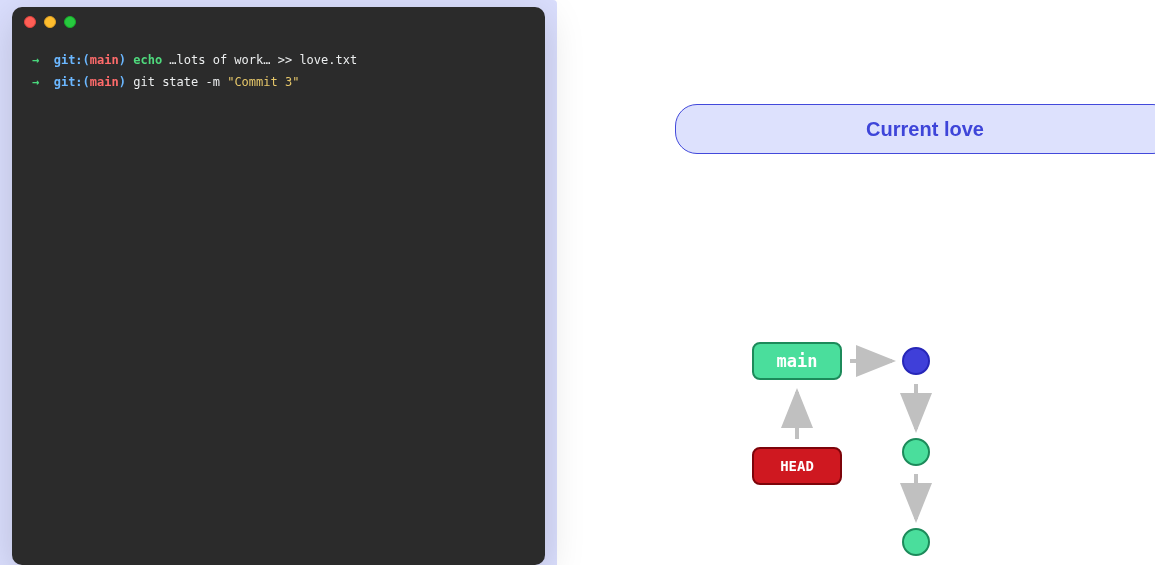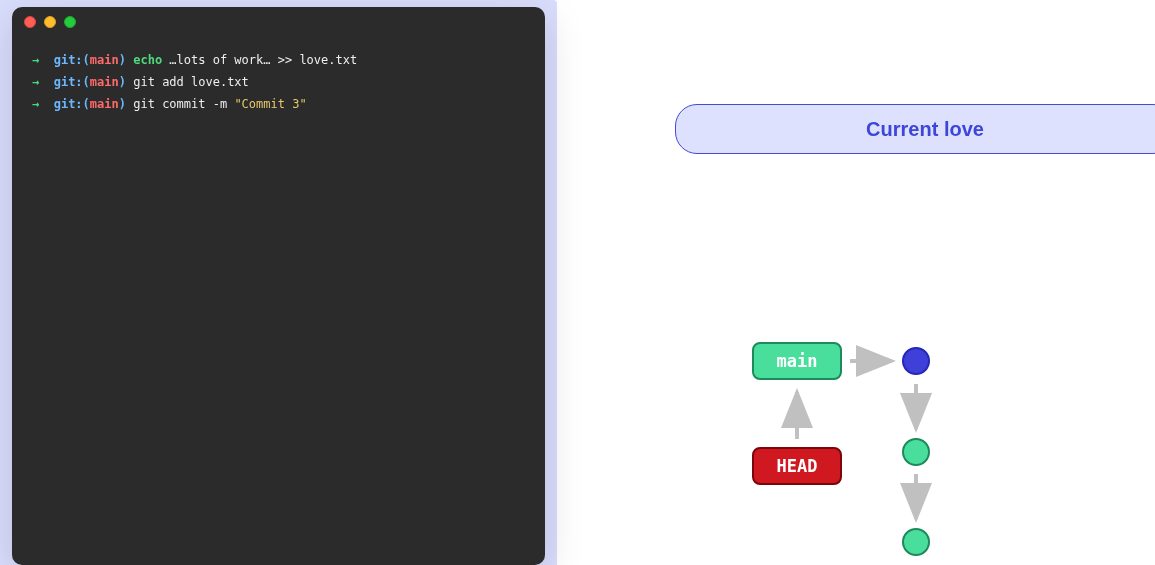--- a/index.html
+++ b/index.html
@@ -107,21 +107,21 @@
       width: 90px;
       height: 38px;
       background: #cf1820;
       border: 2px solid #7d040a;
       border-radius: 8px;
       display: flex;
       align-items: center;
       justify-content: center;
       color: #ffffff;
       font-family: ui-monospace, Menlo, monospace;
-      font-size: 17px;
+      font-size: 14px;
       font-weight: 700;
     }
     .commit-dot {
       position: absolute;
       width: 28px;
       height: 28px;
       border-radius: 50%;
     }
     .commit-blue {
       background: #3f3fd9;
@@ -148,22 +148,21 @@
 <div class="terminal-frame-bg"></div>
 
 <div class="terminal-window">
   <div class="terminal-titlebar">
     <div class="dot dot-red"></div>
     <div class="dot dot-yellow"></div>
     <div class="dot dot-green"></div>
   </div>
   <div class="terminal-content">
     <span class="term-line"><span class="arrow">→</span>  <span class="git">git:</span><span class="paren">(</span><span class="main">main</span><span class="paren">)</span> <span class="echo-cmd">echo</span> <span class="plain">…lots of work… &gt;&gt; love.txt</span></span>
-    <span class="term-line"><span class="arrow">→</span>  <span class="git">git:</span><span class="paren">(</span><span class="main">main</span><span class="paren">)</span> <span class="plain">git</span> <span class="plain">add love.txt</span></span>
-    <span class="term-line"><span class="arrow">→</span>  <span class="git">git:</span><span class="paren">(</span><span class="main">main</span><span class="paren">)</span> <span class="plain">git</span> <span class="plain">commit -m </span><span class="string">"Commit 3"</span></span>
+    <span class="term-line"><span class="arrow">→</span>  <span class="git">git:</span><span class="paren">(</span><span class="main">main</span><span class="paren">)</span> <span class="plain">git</span> <span class="plain">state -m </span><span class="string">"Commit 3"</span></span>
   </div>
 </div>
 
 <div class="state-pill">
   <span>Current love</span>
 </div>
 
 <div class="diagram">
   <svg width="200" height="225" style="position:absolute;left:0;top:0;">
     <defs>

